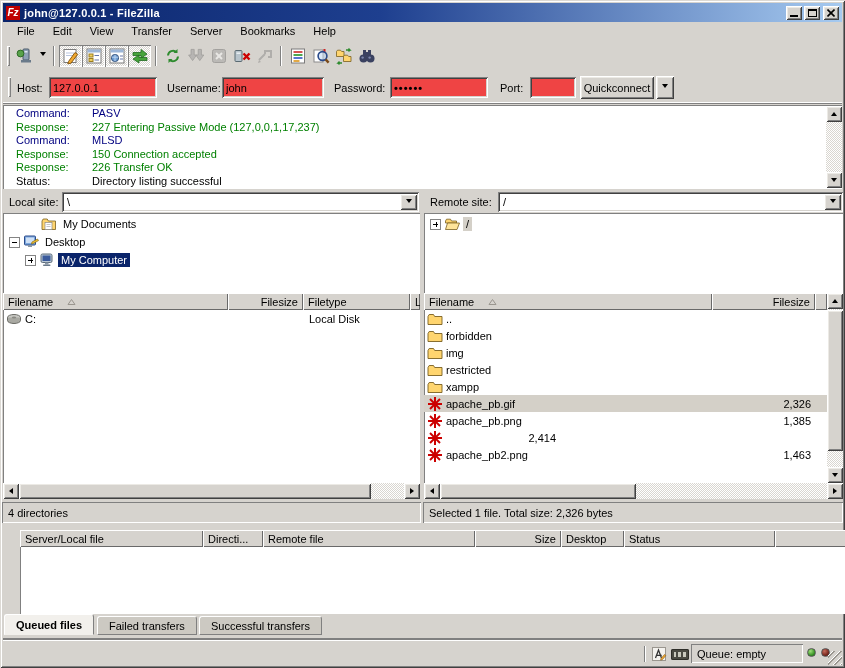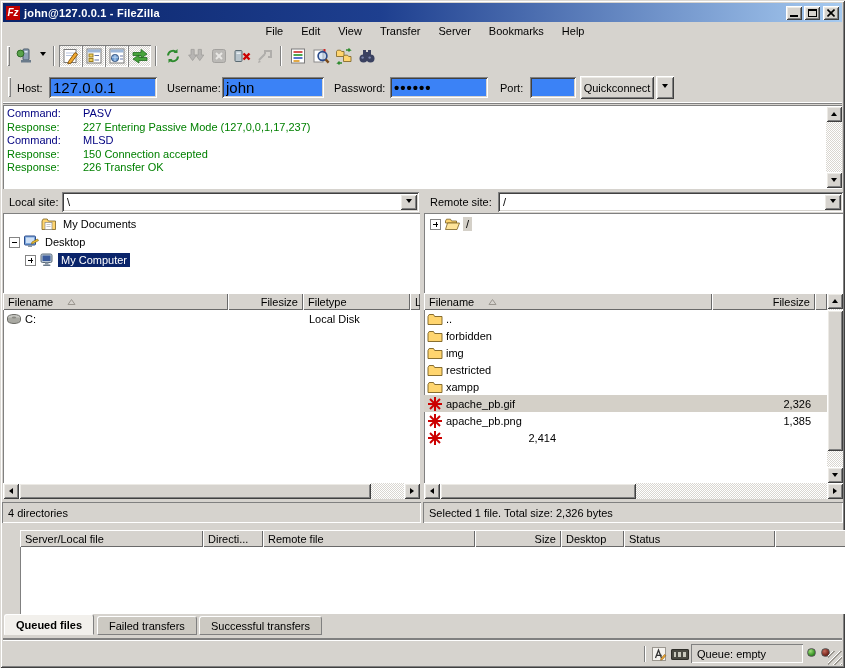--- a/index.html
+++ b/index.html
@@ -19,50 +19,50 @@
   .titlebar{left:3px;top:3px;width:839px;height:19px;
     background:linear-gradient(90deg,#0a246a 0%,#1e3f8f 45%,#a6caf0 100%);
     display:flex;align-items:center;padding:0 3px;color:#fff;font-weight:bold;}
   .fz-logo{width:14px;height:14px;background:#bf0000;color:#fff;font-size:10px;font-weight:bold;
     display:flex;align-items:center;justify-content:center;margin-right:4px;font-style:italic;}
   .title-text{flex:1;letter-spacing:.2px;}
   .winbtn{width:16px;height:14px;display:flex;align-items:center;justify-content:center;margin-left:2px;}
   .g-min{width:8px;height:2px;background:#000;margin-top:7px;}
   .g-max{width:9px;height:8px;border:1px solid #000;border-top:2px solid #000;}
   
-  .menubar{left:3px;top:22px;width:839px;height:19px;display:flex;align-items:center;padding-left:5px;justify-content:center;}
+  .menubar{left:3px;top:22px;width:839px;height:19px;display:flex;align-items:center;padding-left:5px;}
   .menu-item{padding:2px 9px 3px 9px;}
   .toolbar{left:3px;top:41px;width:839px;height:29px;display:flex;align-items:center;padding-left:3px;}
   .grip-v{width:3px;height:20px;margin:0 3px 0 1px;box-shadow:inset 1px 1px 0 #fff, inset -1px -1px 0 #808080;}
   .tb-btn{width:23px;height:22px;display:flex;align-items:center;justify-content:center;border:1px solid transparent;}
   .tb-btn.pressed{border:none;}
   .tb-drop{width:13px;height:22px;display:flex;align-items:center;justify-content:center;}
   .tb-sep{width:0;height:20px;border-left:1px solid #808080;border-right:1px solid #fff;margin:0 4px;}
   .disabled{filter:grayscale(100%) opacity(.45);}
   
   .qcbar{left:3px;top:70px;width:839px;height:34px;border-bottom:1px solid #808080;
          box-shadow:0 -1px 0 #fff inset;}
   .qc-label{position:absolute;top:12px;}
-  .field{position:absolute;border:none;outline:none;background:#3b82f6;height:21px;padding:1px 4px;
-    font-family:"Liberation Sans","DejaVu Sans",sans-serif;font-size:15px;
+  .field{position:absolute;border:none;outline:none;background:#ef4444;height:21px;padding:1px 4px;
+    font-family:"Liberation Sans","DejaVu Sans",sans-serif;font-size:11px;
     box-shadow:inset 1px 1px 0 #808080, inset -1px -1px 0 #fff,
                inset 2px 2px 0 #404040, inset -2px -2px 0 #d6d3ce;}
   .btn{background:#d6d3ce;box-shadow:inset 1px 1px 0 #fff, inset -1px -1px 0 #404040,
        inset 2px 2px 0 #eceae5, inset -2px -2px 0 #808080;
        display:flex;align-items:center;justify-content:center;}
   
   .tri-d{width:0;height:0;border:3px solid transparent;border-top:4px solid #000;margin-top:3px;}
   .tri-u{width:0;height:0;border:3px solid transparent;border-bottom:4px solid #000;margin-bottom:3px;}
   .tri-l{width:0;height:0;border:3px solid transparent;border-right:4px solid #000;margin-right:3px;}
   .tri-r{width:0;height:0;border:3px solid transparent;border-left:4px solid #000;margin-left:3px;}
   
   .log{left:3px;top:105px;width:839px;height:84px;background:#fff;
     box-shadow:inset 1px 1px 0 #808080, inset -1px -1px 0 #fff;padding:2px 20px 0 4px;overflow:hidden;}
   .log-line{display:flex;line-height:13.5px;white-space:nowrap;}
-  .log-label{width:76px;flex:none;}
+  .log-label{width:76px;flex:none;margin-left:9px;}
   
   .sb-track{background:#f3f1ec;background-image:repeating-conic-gradient(#fff 0% 25%, #d9d6d0 0% 50%);
     background-size:2px 2px;}
   .sb-btn{width:16px;height:16px;}
   .sb-thumb{background:#d6d3ce;box-shadow:inset 1px 1px 0 #fff, inset -1px -1px 0 #404040,
     inset 2px 2px 0 #eceae5, inset -2px -2px 0 #808080;}
   
   .site-label{position:absolute;top:196px;}
   .combo{position:absolute;top:192px;height:20px;background:#fff;display:flex;align-items:center;
     box-shadow:inset 1px 1px 0 #808080, inset -1px -1px 0 #fff,
@@ -301,20 +301,24 @@
         <span>MLSD</span>
       </div>
     <div class="log-line" style="color: rgb(0, 128, 0);">
         <span class="log-label">Response:</span>
         <span>150 Connection accepted</span>
       </div>
     <div class="log-line" style="color: rgb(0, 128, 0);">
         <span class="log-label">Response:</span>
         <span>226 Transfer OK</span>
       </div>
+    <div class="log-line" style="color: rgb(0, 0, 0);">
+        <span class="log-label">Status:</span>
+        <span>Directory listing successful</span>
+      </div>
   </div>
 
   <div class="abs sb-track" style="left:826px;top:106px;width:16px;height:82px">
     <span class="btn sb-btn abs" style="left:0;top:0">
         <span class="tri-u"></span>
       </span>
     <span class="btn sb-btn abs" style="left:0;bottom:0">
         <span class="tri-d"></span>
       </span>
   </div>
@@ -514,20 +518,32 @@
       <svg class="icon16" viewBox="0 0 16 16" style="margin-left:3px">
           <g stroke="#cc0000" stroke-width="2">
             <line x1="8" y1="1" x2="8" y2="15"></line>
             <line x1="1" y1="8" x2="15" y2="8"></line>
             <line x1="3" y1="3" x2="13" y2="13"></line>
             <line x1="13" y1="3" x2="3" y2="13"></line>
           </g>
         </svg>
       <span class="size" style="width:110px">2,414</span>
     </div>
+    <div class="lrow">
+      <svg class="icon16" viewBox="0 0 16 16" style="margin-left:3px">
+          <g stroke="#cc0000" stroke-width="2">
+            <line x1="8" y1="1" x2="8" y2="15"></line>
+            <line x1="1" y1="8" x2="15" y2="8"></line>
+            <line x1="3" y1="3" x2="13" y2="13"></line>
+            <line x1="13" y1="3" x2="3" y2="13"></line>
+          </g>
+        </svg>
+      <span class="name" style="width:255px">apache_pb2.png</span>
+      <span class="size" style="width:110px">1,463</span>
+    </div>
   </div>
 
   <div class="abs sb-track" style="left:827px;top:293px;width:16px;height:190px">
     <span class="btn sb-btn abs" style="left:0;top:0">
         <span class="tri-u"></span>
       </span>
     <span class="sb-thumb abs" style="left:0;top:17px;width:16px;height:141px"></span>
     <span class="btn sb-btn abs" style="left:0;bottom:0">
         <span class="tri-d"></span>
       </span>

